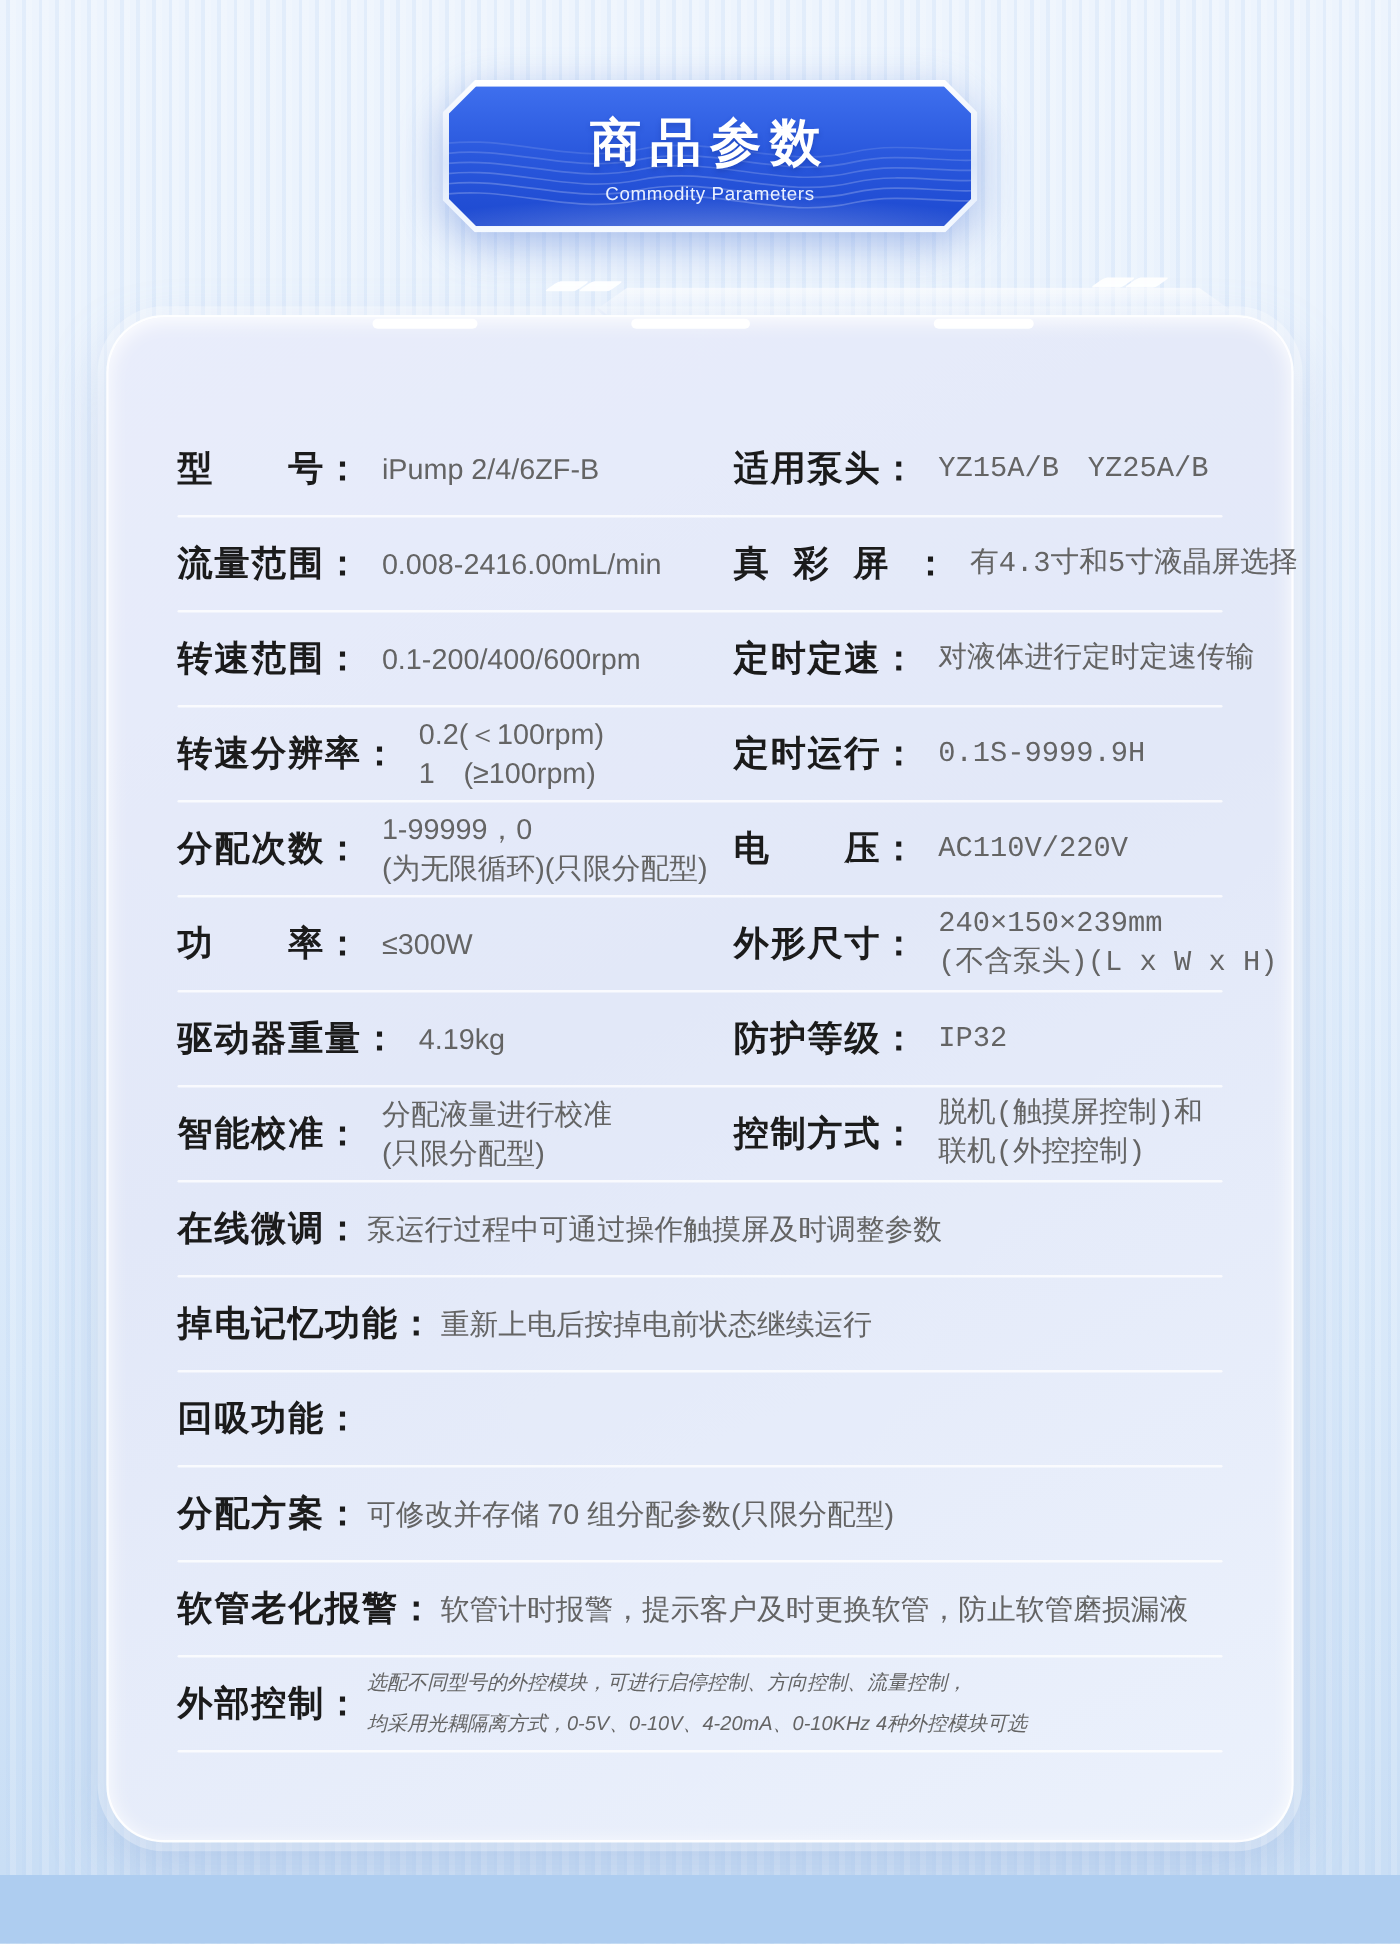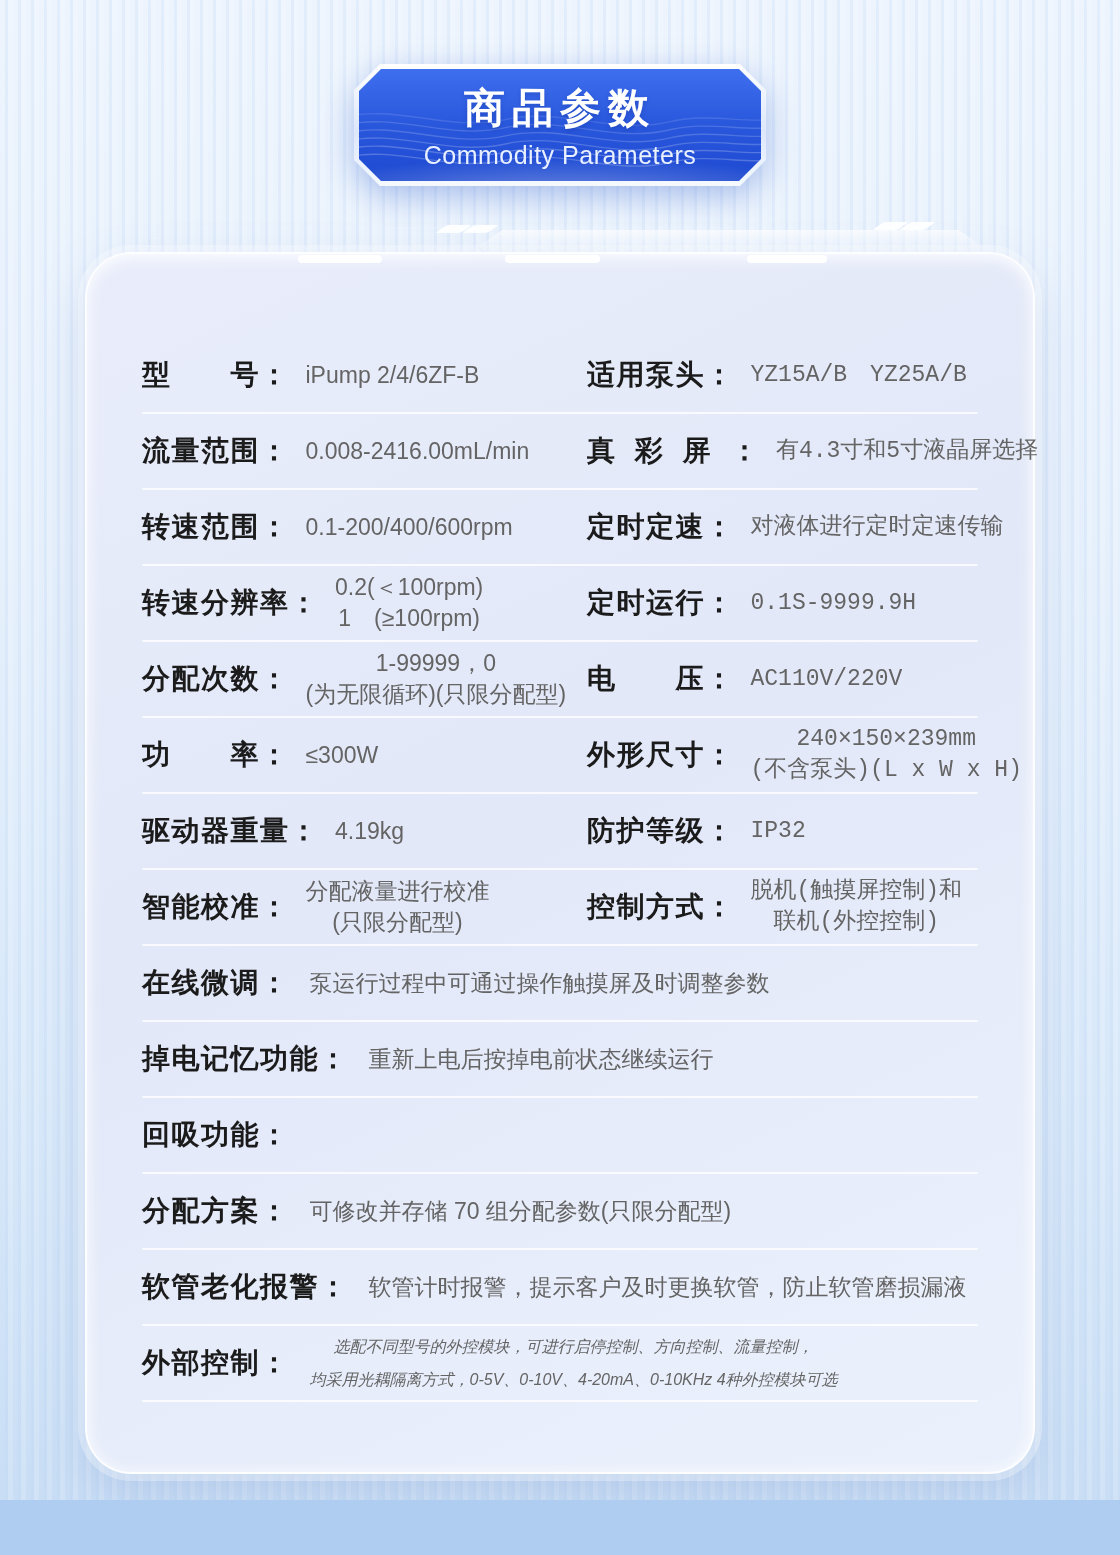--- a/index.html
+++ b/index.html
@@ -18,20 +18,21 @@
       linear-gradient(180deg,#edf4fd 0%,#e6f0fc 35%,#d8e8f9 70%,#c9def5 96%);
   }
   .bottom-strip{
     position:absolute;left:0;right:0;bottom:0;height:55px;
     background:var(--bottom-strip,#aecdf0);
   }
   
   .banner-wrap{
     position:absolute;left:354px;top:64px;width:412px;height:122px;
     filter:drop-shadow(0 10px 16px rgba(85,125,215,0.45));
+    padding-left:16px;
   }
   .banner-outer{
     position:absolute;inset:0;
     clip-path:polygon(26px 0,calc(100% - 26px) 0,100% 26px,100% calc(100% - 26px),
       calc(100% - 26px) 100%,26px 100%,0 calc(100% - 26px),0 26px);
     background:linear-gradient(180deg,#ffffff 0%,#dce7fa 55%,#f6faff 100%);
   }
   .banner{
     position:absolute;inset:5px;
     clip-path:polygon(22px 0,calc(100% - 22px) 0,100% 22px,100% calc(100% - 22px),
@@ -41,21 +42,21 @@
       linear-gradient(180deg,var(--banner-blue,#3e6fee) 0%,#2a58dd 48%,var(--banner-blue-dark,#1d49d0) 100%);
     display:flex;flex-direction:column;align-items:center;justify-content:center;
     overflow:hidden;
   }
   .waves{position:absolute;inset:0;width:100%;height:100%;}
   .banner-title{
     position:relative;z-index:1;color:#ffffff;font-size:41px;font-weight:bold;
     letter-spacing:7px;text-shadow:0 2px 4px rgba(20,50,150,0.35);
   }
   .banner-subtitle{
-    position:relative;z-index:1;color:#e9f0ff;font-size:25px;margin-top:5px;letter-spacing:0.5px;
+    position:relative;z-index:1;color:#e9f0ff;font-size:15px;margin-top:5px;letter-spacing:0.5px;
   }
   
   .tab{
     position:absolute;left:468px;top:230px;width:525px;height:24px;
     clip-path:polygon(34px 0,calc(100% - 34px) 0,100% 100%,0 100%);
     background:linear-gradient(180deg,rgba(255,255,255,0.65),rgba(226,236,252,0.15));
   }
   .slash{
     position:absolute;width:25px;height:8px;border-radius:2px;
     background:rgba(255,255,255,0.95);transform:skewX(-55deg);
@@ -95,22 +96,22 @@
   .cell.l{width:445px;flex:none;padding-right:12px;}
   .cell.r{flex:1;font-family:Liberation Mono, monospace;}
   .lbl{
     font-size:28px;font-weight:bold;color:var(--label-color,#1b1b1b);
     white-space:nowrap;letter-spacing:1.5px;
   }
   .val{
     margin-left:16px;color:var(--value-color,#646464);font-size:23px;
     display:flex;flex-direction:column;justify-content:center;
   }
-  .vl{display:block;line-height:31px;white-space:nowrap;text-align:center;}
-  .frow .val{margin-left:20px;}
+  .vl{display:block;line-height:31px;white-space:nowrap;}
+  .frow .val{margin-left:4px;}
   .frow.last .val{font-size:16px;font-style:italic;}
   .frow.last .vl{line-height:33px;}
   .sep{height:2px;border-radius:1px;background:var(--separator,rgba(255,255,255,0.78));}
 </style>
 </head>
 <body>
 
 <div class="page">
 
   <div class="banner-wrap">

